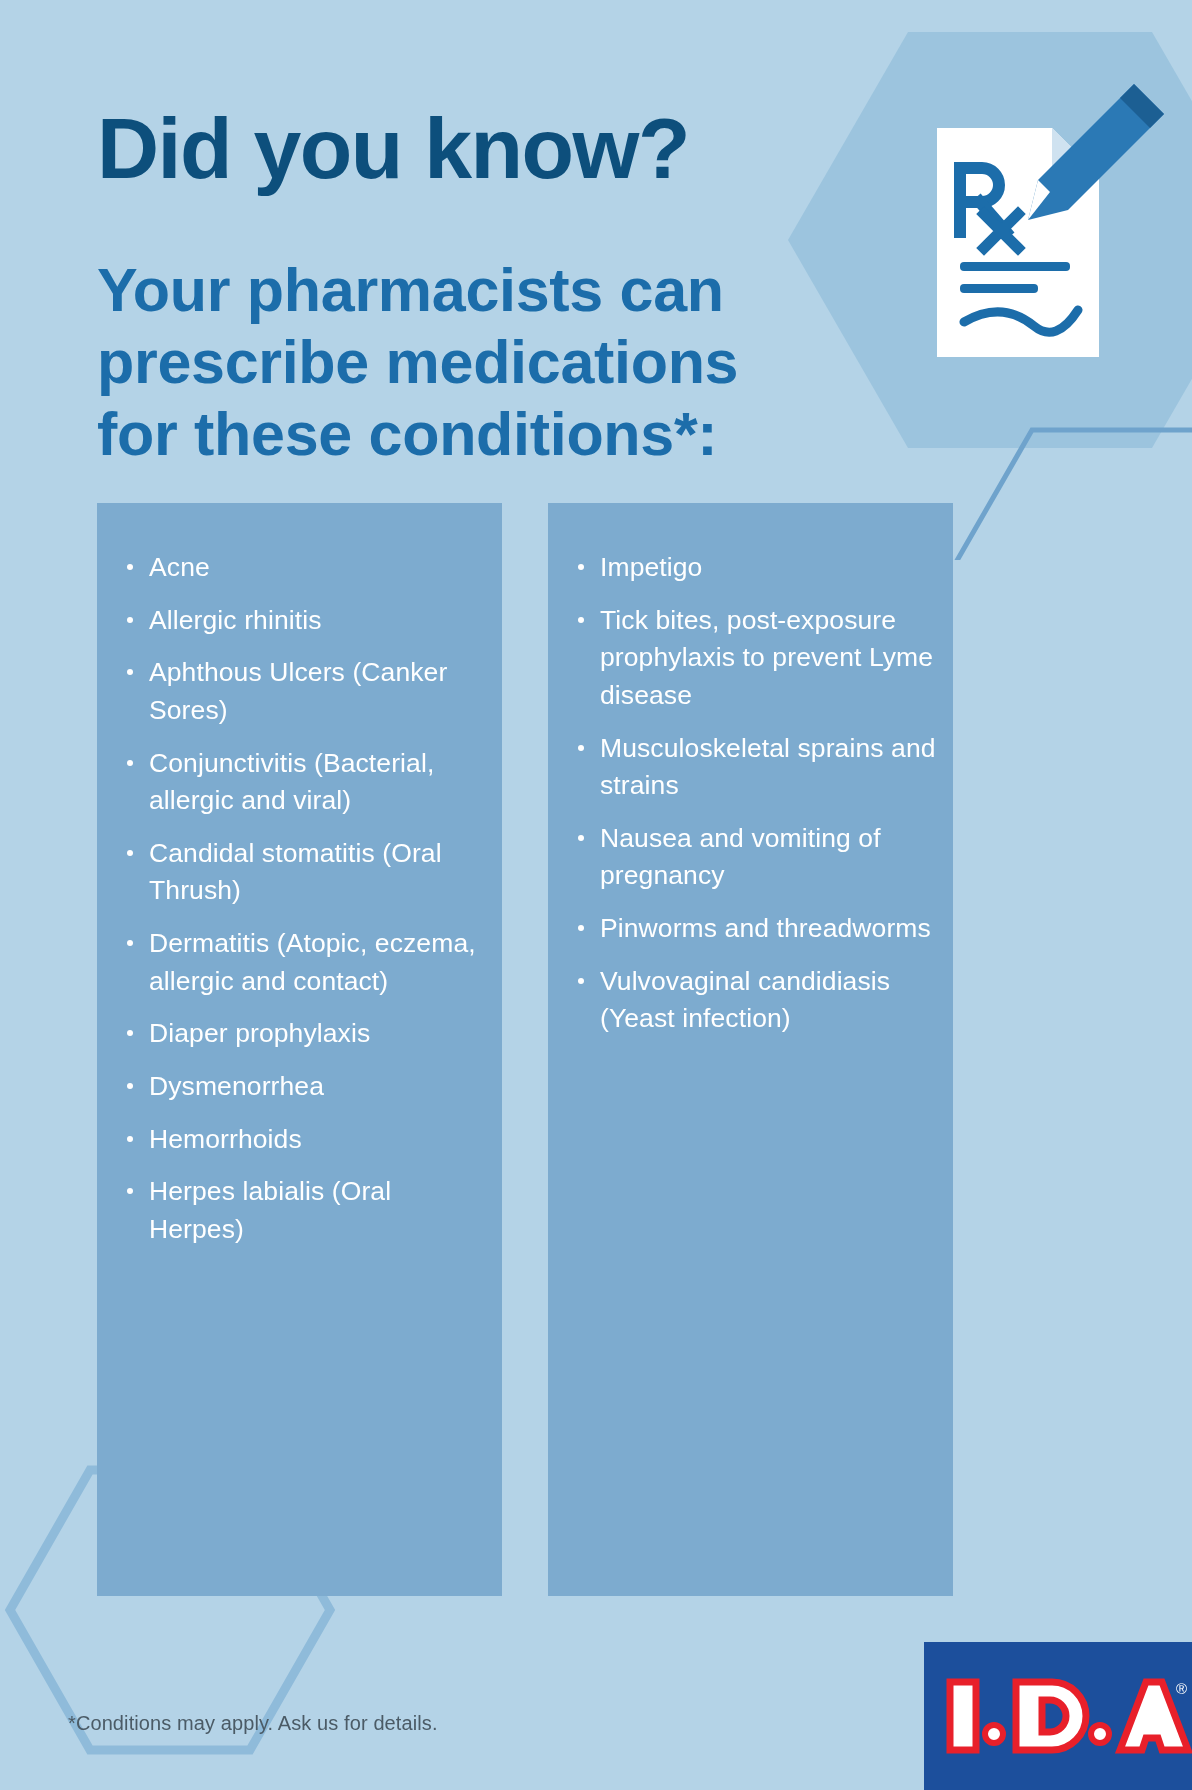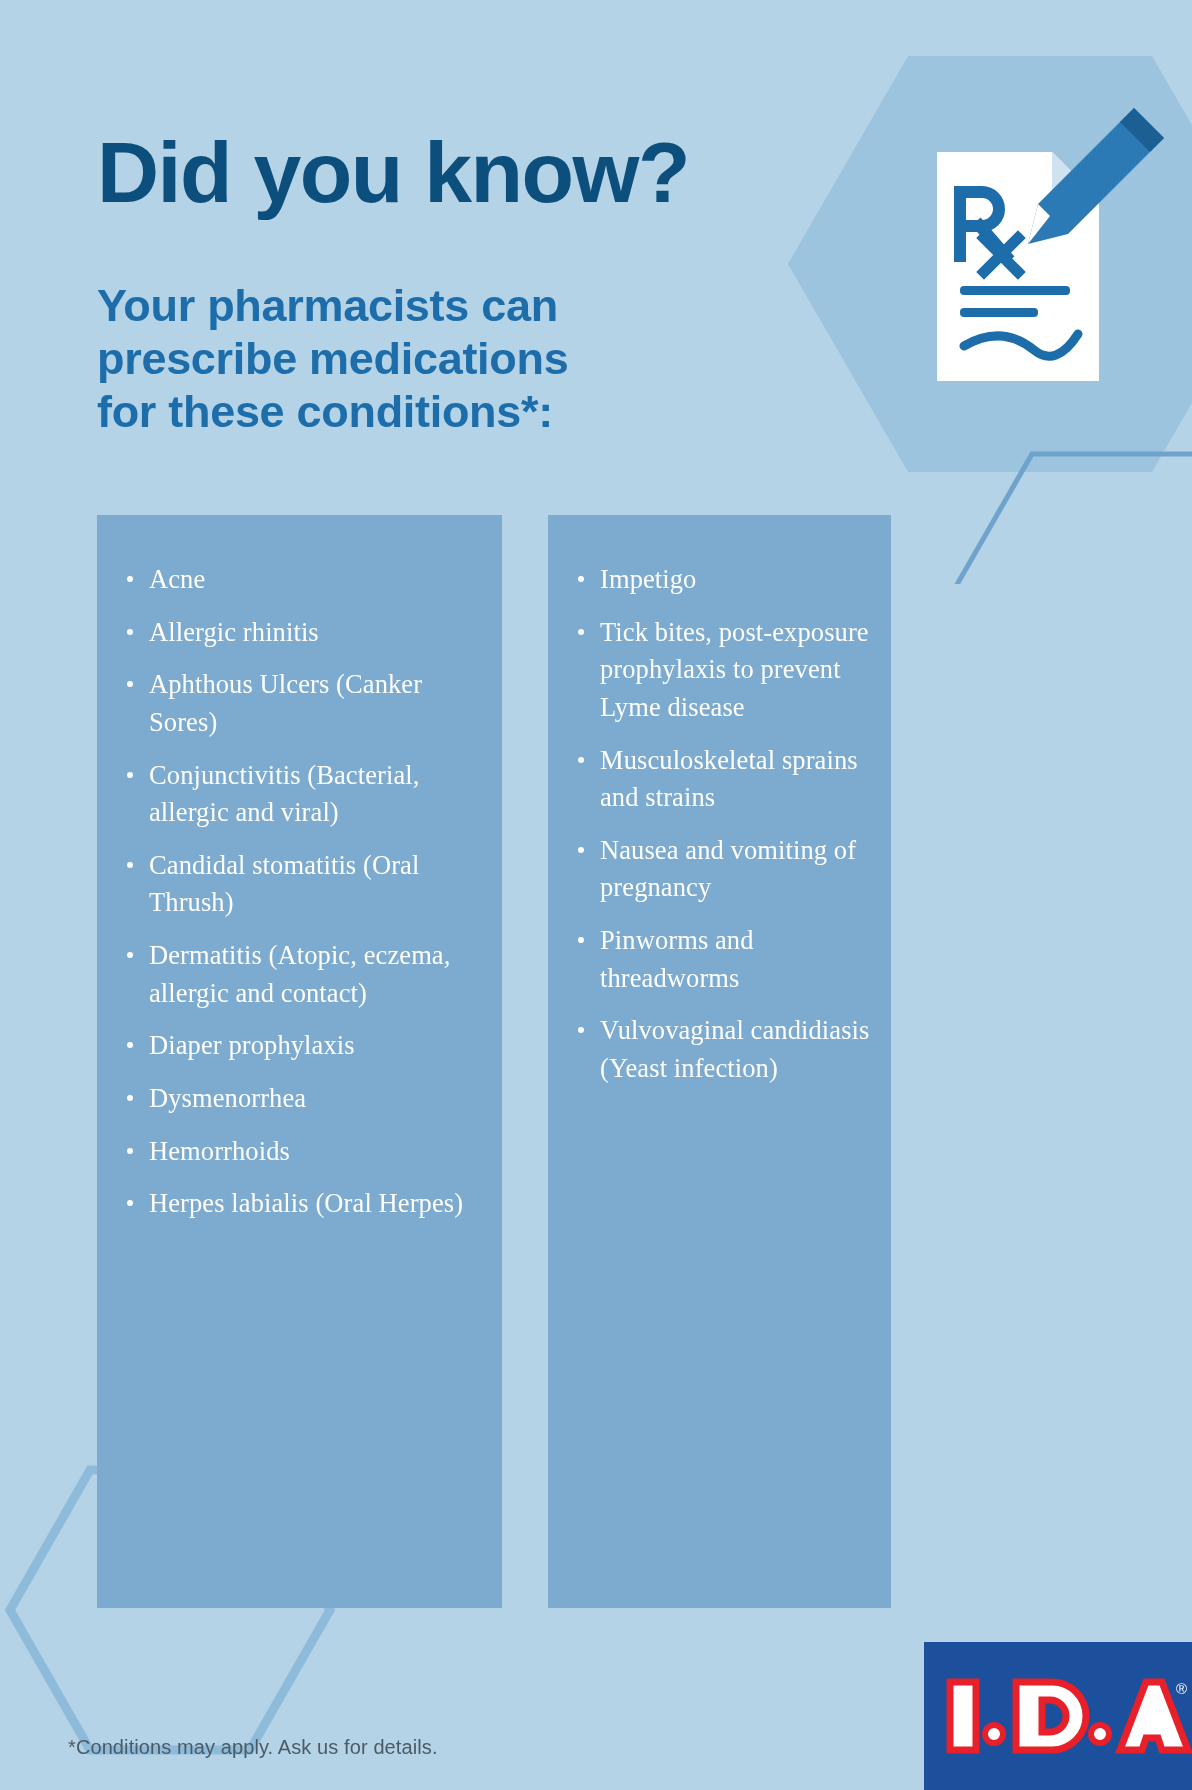--- a/index.html
+++ b/index.html
@@ -2,49 +2,48 @@
 <html><head>
 <meta charset="utf-8">
 <style>
   html,body{margin:0;padding:0;}
   body{
     width:1192px;height:1790px;
     background:#b4d3e7;
     font-family:"Liberation Sans", sans-serif;
     overflow:hidden;position:relative;
   }
-  .poster{position:absolute;inset:0;overflow:hidden;margin-top:24px;}
+  .poster{position:absolute;inset:0;overflow:hidden;}
 
   
   .hex-art{position:absolute;top:0;right:0;width:460px;height:560px;pointer-events:none;}
   .hex-bl{position:absolute;left:0;bottom:0;width:420px;height:330px;pointer-events:none;}
 
   
   .head{position:absolute;left:97px;top:108px;width:760px;}
   .title{
     font-size:86px;line-height:0.95;font-weight:bold;
     color:#0d4f7c;letter-spacing:-1.5px;margin:0;
     font-family:"Liberation Sans", sans-serif;
   }
   .subtitle{
     margin:0;padding-top:65px;
-    font-size:45px;line-height:1.18;font-weight:bold;
+    font-size:61px;line-height:1.18;font-weight:bold;
     color:#1c6daa;letter-spacing:-0.3px;
   }
 
   
   .panels{position:absolute;left:97px;top:487px;width:1000px;height:1093px;}
   .panel{
-    position:absolute;top:4px;height:1093px;
+    position:absolute;top:16px;height:1093px;
     background:#7dabcf;
     box-sizing:border-box;
-    font-family:Liberation Serif, serif;
   }
   .panel-left{left:0;width:405px;}
-  .panel-right{left:451px;width:343px;}
+  .panel-right{left:451px;width:405px;}
   .cond-list{
     list-style:none;margin:0;padding:46px 14px 0 26px;
   }
   .cond-list li{
     position:relative;
     color:#ffffff;
     font-size:26.5px;
     line-height:1.42;
     padding-left:26px;
     margin-bottom:15px;

